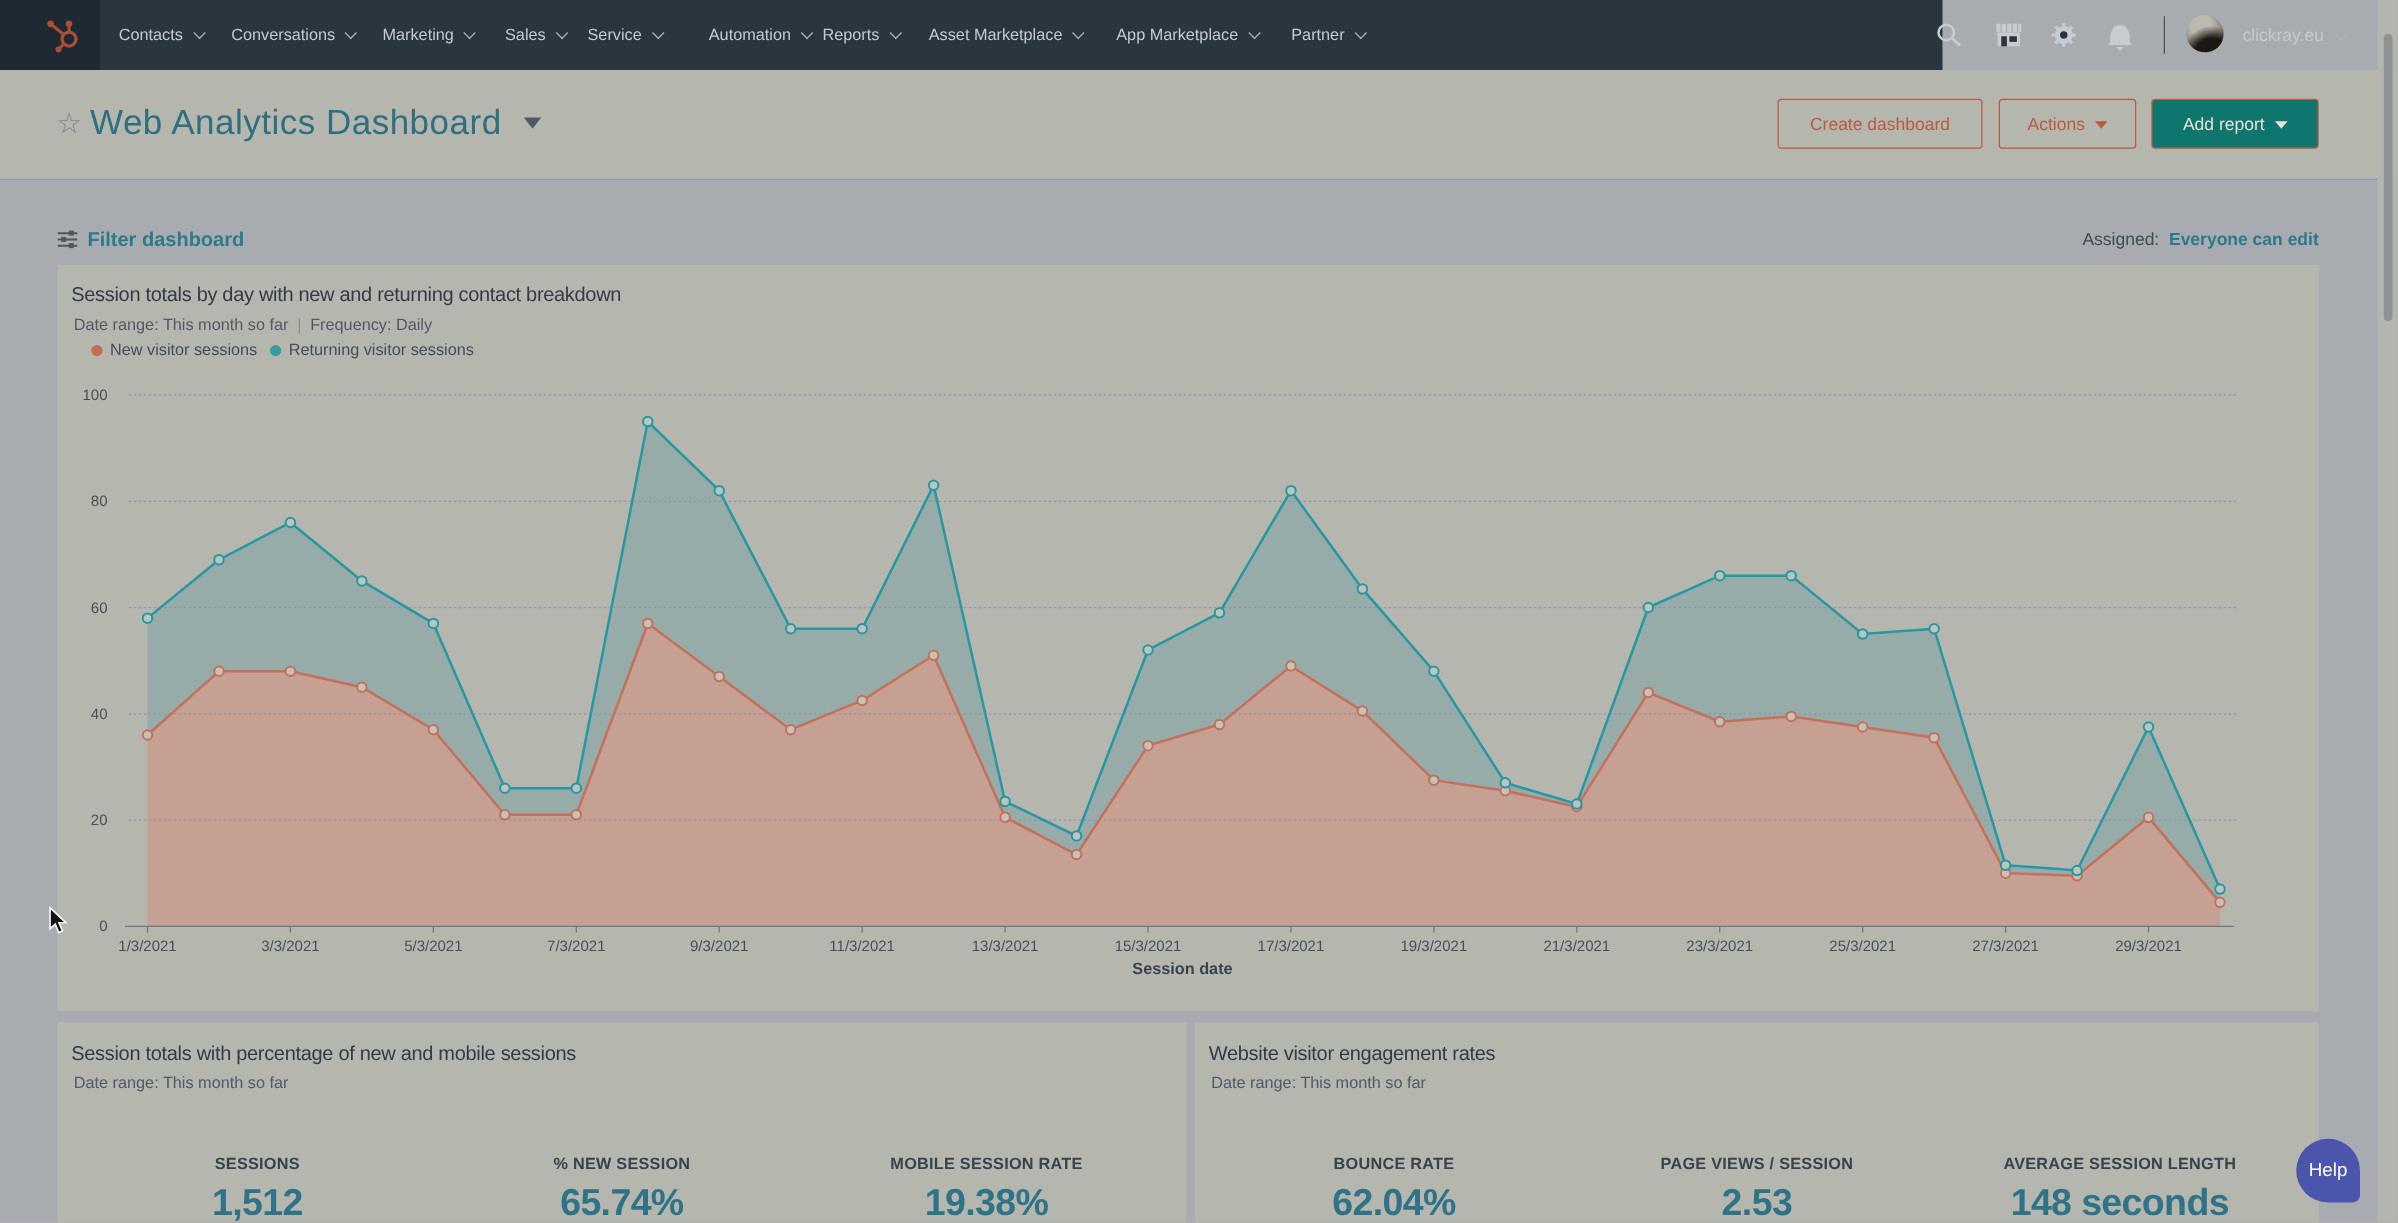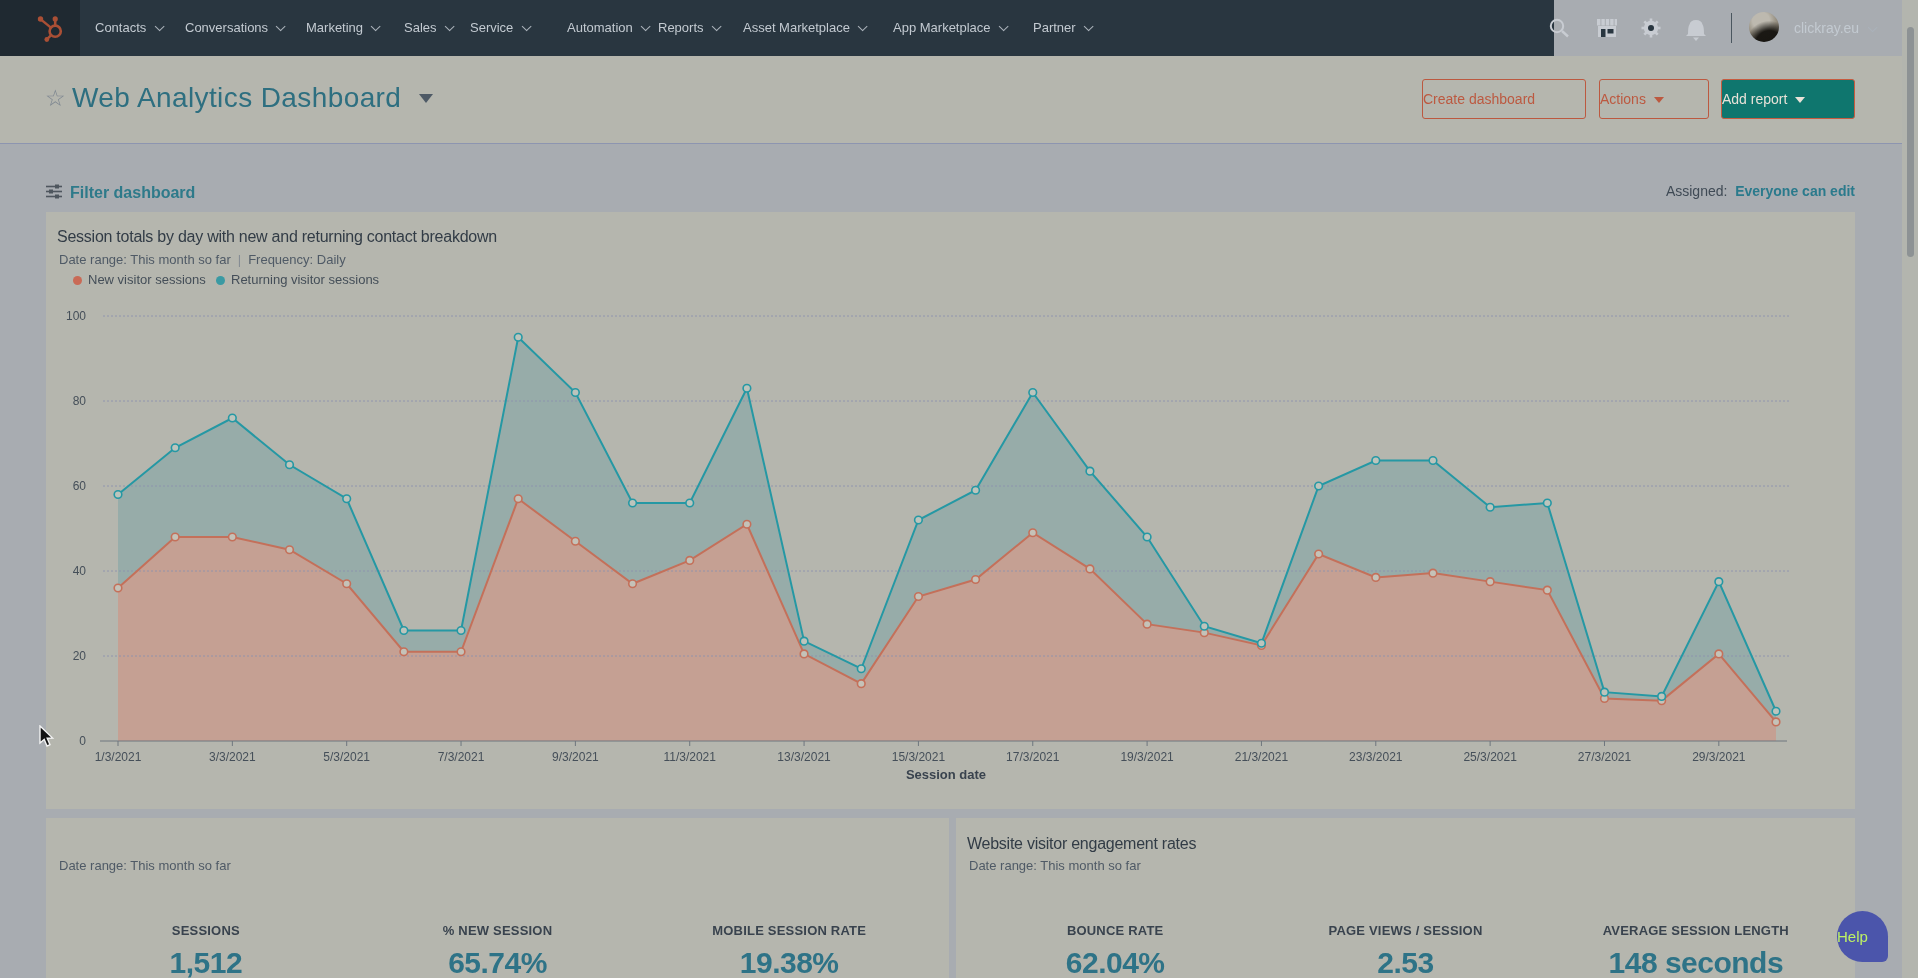--- a/index.html
+++ b/index.html
@@ -10,21 +10,21 @@
   #nav { position:absolute; left:0; top:0; width:1554px; height:56px; background:#293640; }
   #logoarea { position:absolute; left:0; top:0; width:80px; height:56px; background:#1f2931; }
   .navitem { position:absolute; top:0; height:56px; line-height:56px; color:#c3cad1; font-size:13px; white-space:nowrap; }
   .ncar { display:inline-block; width:7px; height:7px; border-right:1.6px solid #aab2ba; border-bottom:1.6px solid #aab2ba; transform:rotate(45deg) translateY(-3px); }
 
   
   #header { position:absolute; left:0; top:56px; width:1918px; height:88px; background:#b5b6ae; border-bottom:1px solid #8d95b0; }
   #title { position:absolute; left:72px; top:82px; font-size:28px; letter-spacing:0.4px; color:#2e6f80; }
   #star { position:absolute; left:45px; top:85px; font-size:23px; color:#7d8690; }
   #titlecar { position:absolute; left:419px; top:94px; width:0; height:0; border-left:7px solid transparent; border-right:7px solid transparent; border-top:9px solid #4e5a66; }
-  .btn { position:absolute; top:79px; height:40px; border:1px solid #bc5940; border-radius:3px; color:#bc5940; font-size:14px; text-align:left; line-height:38px; }
+  .btn { position:absolute; top:79px; height:40px; border:1px solid #bc5940; border-radius:3px; color:#bc5940; font-size:14px; text-align:center; line-height:38px; }
   .btn .bcar { display:inline-block; width:0; height:0; border-left:5px solid transparent; border-right:5px solid transparent; border-top:6px solid #bc5940; margin-left:8px; vertical-align:middle; }
   #btn-add { background:#0f766e; color:#e9e2d8; border-color:#c75b3f; }
   #btn-add .bcar { border-top-color:#e9e2d8; }
   #filterlink { position:absolute; left:70px; top:184px; font-size:16px; font-weight:bold; color:#2e7a8a; }
   #assigned { position:absolute; right:63px; top:183px; font-size:14px; color:#3f4a55; }
   #assigned b { color:#2a7a8c; }
 
   
   .card { position:absolute; background:#b5b6ae; }
   #card1 { left:46px; top:212px; width:1809px; height:597px; }
@@ -38,21 +38,21 @@
   .leg { position:absolute; left:73px; top:272px; font-size:13px; color:#444e58; }
   .dot { display:inline-block; width:9px; height:9px; border-radius:50%; margin-right:6px; vertical-align:-1px; }
 
   
   .mrow { position:absolute; left:14px; right:14px; top:105px; display:flex; }
   .mcol { flex:1; text-align:center; }
   .mlab { font-size:13px; font-weight:bold; color:#39434e; letter-spacing:0.2px; }
   .mval { font-size:30px; font-weight:bold; color:#2e7387; margin-top:8px; letter-spacing:-0.5px; }
 
   
-  #help { position:absolute; left:1837px; top:911px; width:51px; height:51px; background:#4b55ab; border-radius:26px 26px 6px 26px; color:#bef264; font-size:15px; text-align:left; line-height:51px; }
+  #help { position:absolute; left:1837px; top:911px; width:51px; height:51px; background:#4b55ab; border-radius:26px 26px 6px 26px; color:#ffffff; font-size:15px; text-align:center; line-height:51px; }
 
   
   #sbtrack { position:absolute; left:1902px; top:0; width:16px; height:978px; background:#b3b5ae; }
   #sbthumb { position:absolute; left:5px; top:27px; width:7px; height:230px; background:#8d9294; border-radius:4px; }
 </style>
 </head>
 <body>
 
 <div id="header"></div>
 <div id="star">☆</div>
@@ -186,20 +186,21 @@
     <line x1="1444.1376" y1="529" x2="1444.1376" y2="534" stroke="#6e767e" stroke-width="1"></line>
     <text x="1444.1376" y="549" text-anchor="middle" font-size="12" fill="#454f59">25/3/2021</text>
     <line x1="1558.4824" y1="529" x2="1558.4824" y2="534" stroke="#6e767e" stroke-width="1"></line>
     <text x="1558.4824" y="549" text-anchor="middle" font-size="12" fill="#454f59">27/3/2021</text>
     <line x1="1672.8272000000002" y1="529" x2="1672.8272000000002" y2="534" stroke="#6e767e" stroke-width="1"></line>
     <text x="1672.8272000000002" y="549" text-anchor="middle" font-size="12" fill="#454f59">29/3/2021</text>
     <text x="900" y="567" text-anchor="middle" font-size="13" fill="#39434e" font-weight="bold">Session date</text>
   </svg>
 
 <div class="card" id="card2">
+  <div class="ctitle" style="top:17px;">Session totals with percentage of new and mobile sessions</div>
   <div class="csub" style="top:40px;">Date range: This month so far</div>
   <div class="mrow">
     <div class="mcol">
         <div class="mlab">SESSIONS</div>
         <div class="mval">1,512</div>
       </div>
     <div class="mcol">
         <div class="mlab">% NEW SESSION</div>
         <div class="mval">65.74%</div>
       </div>

